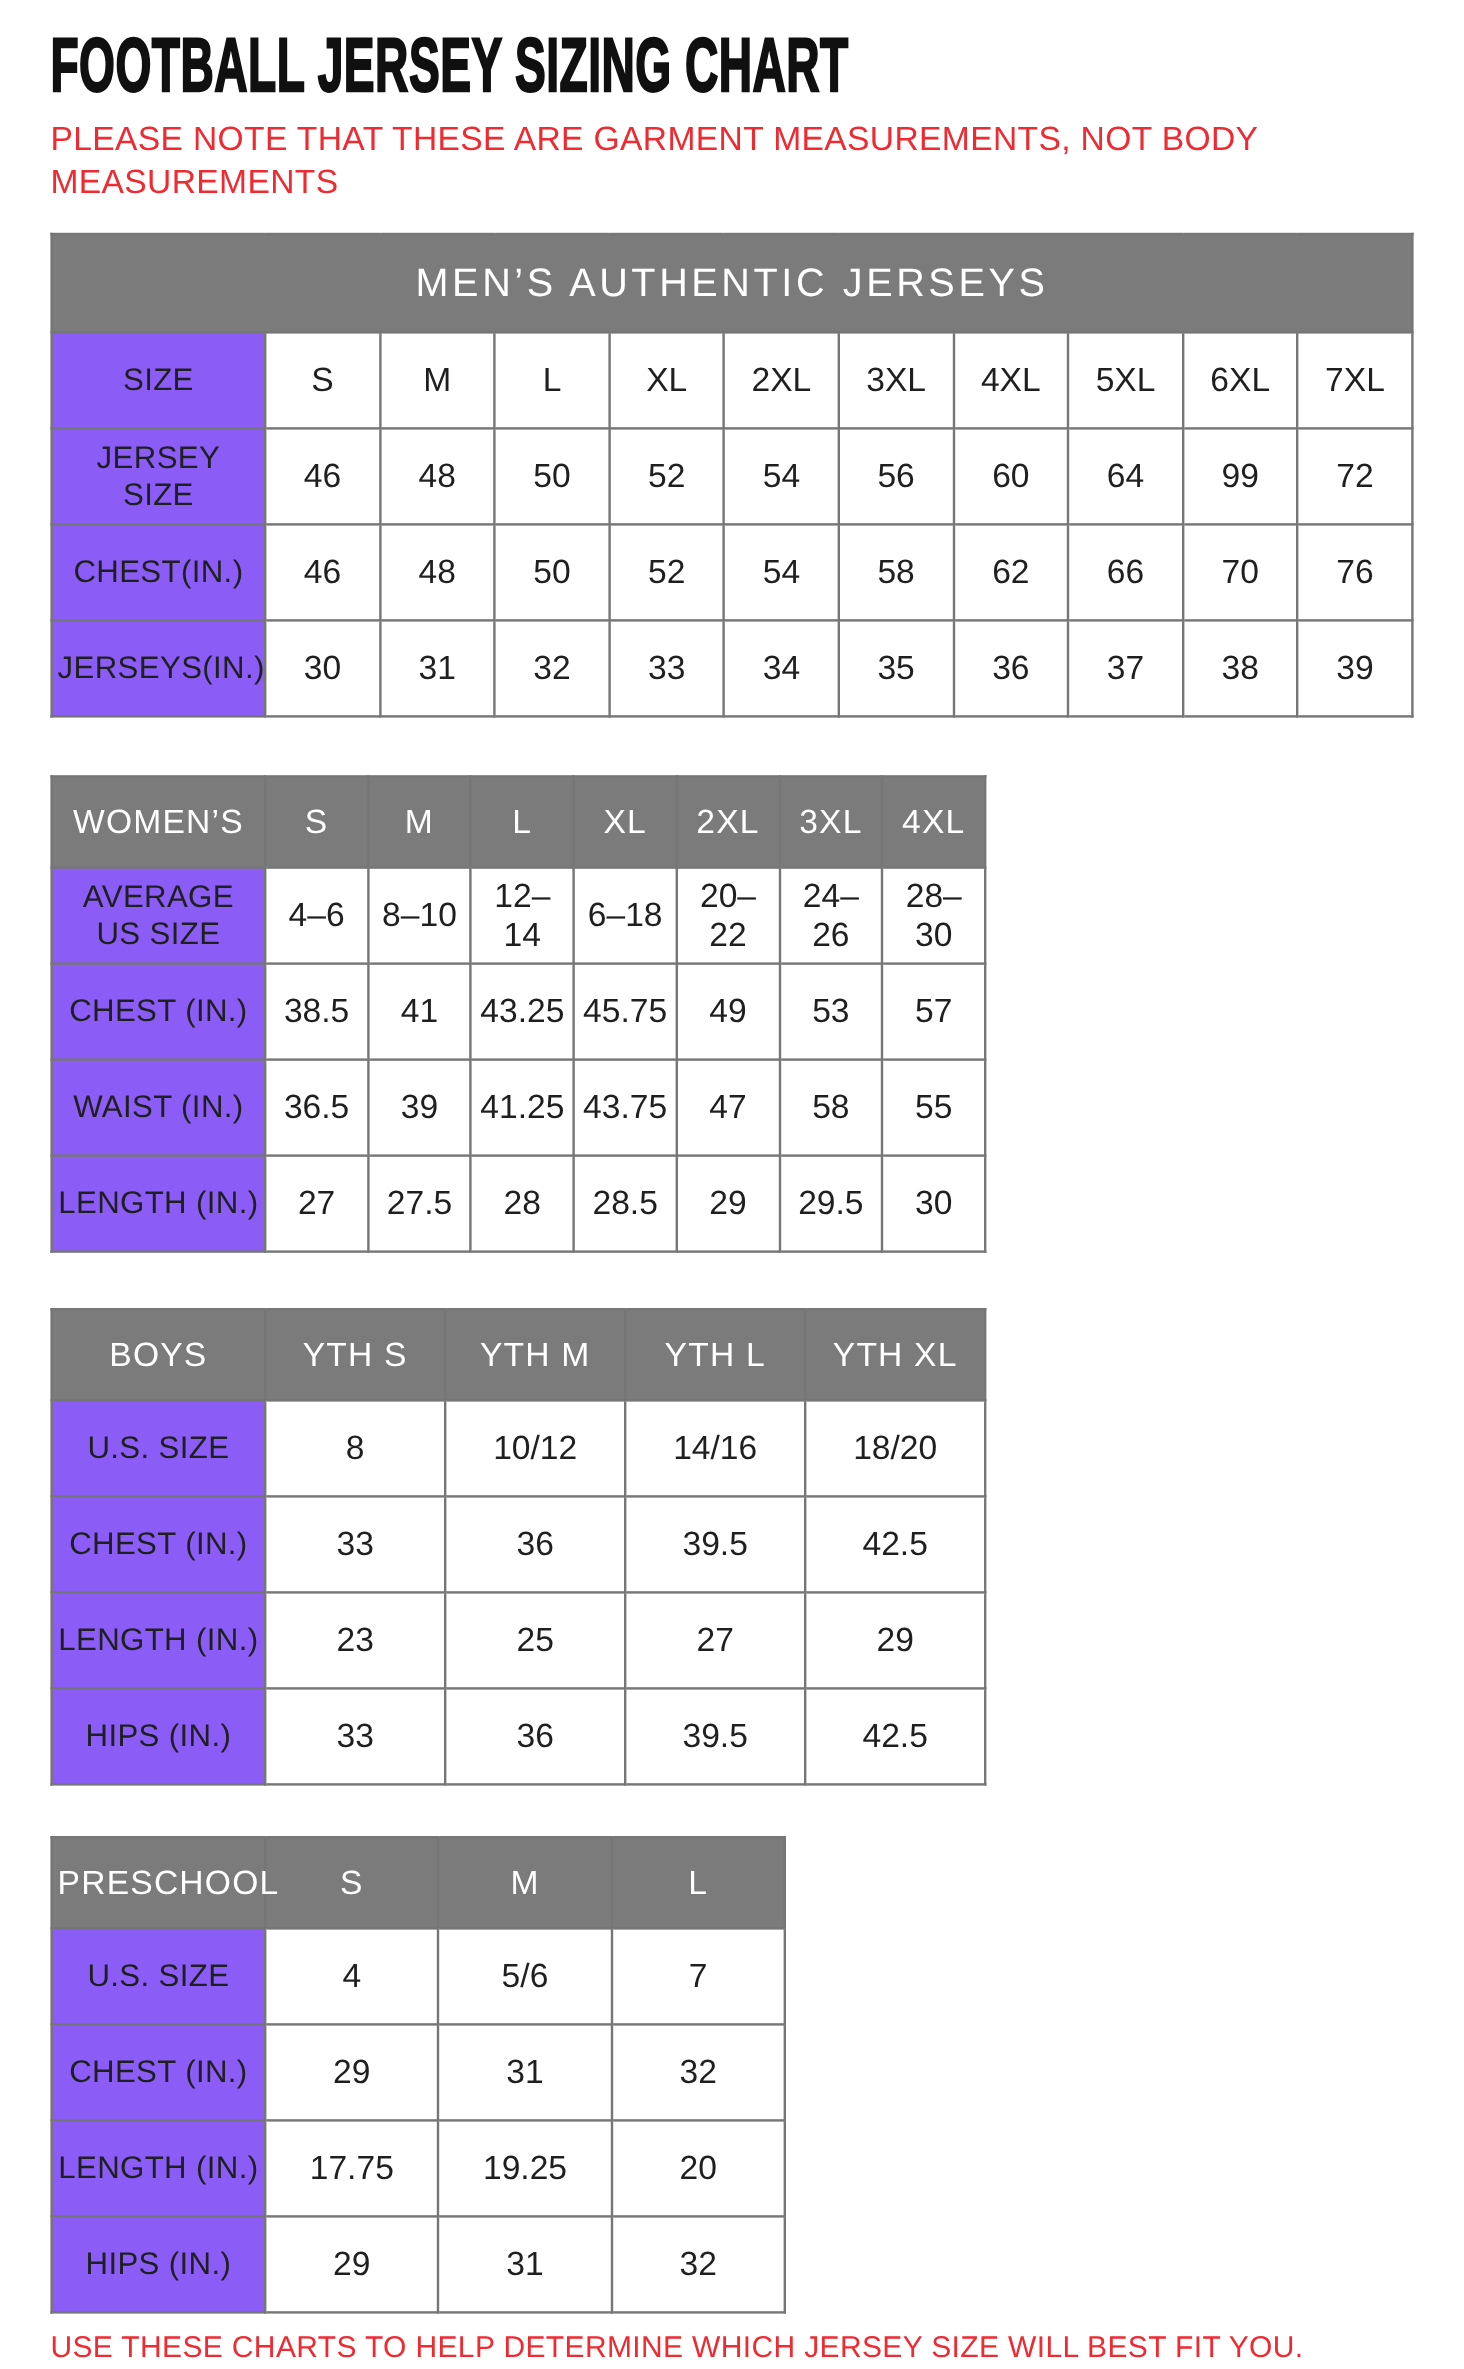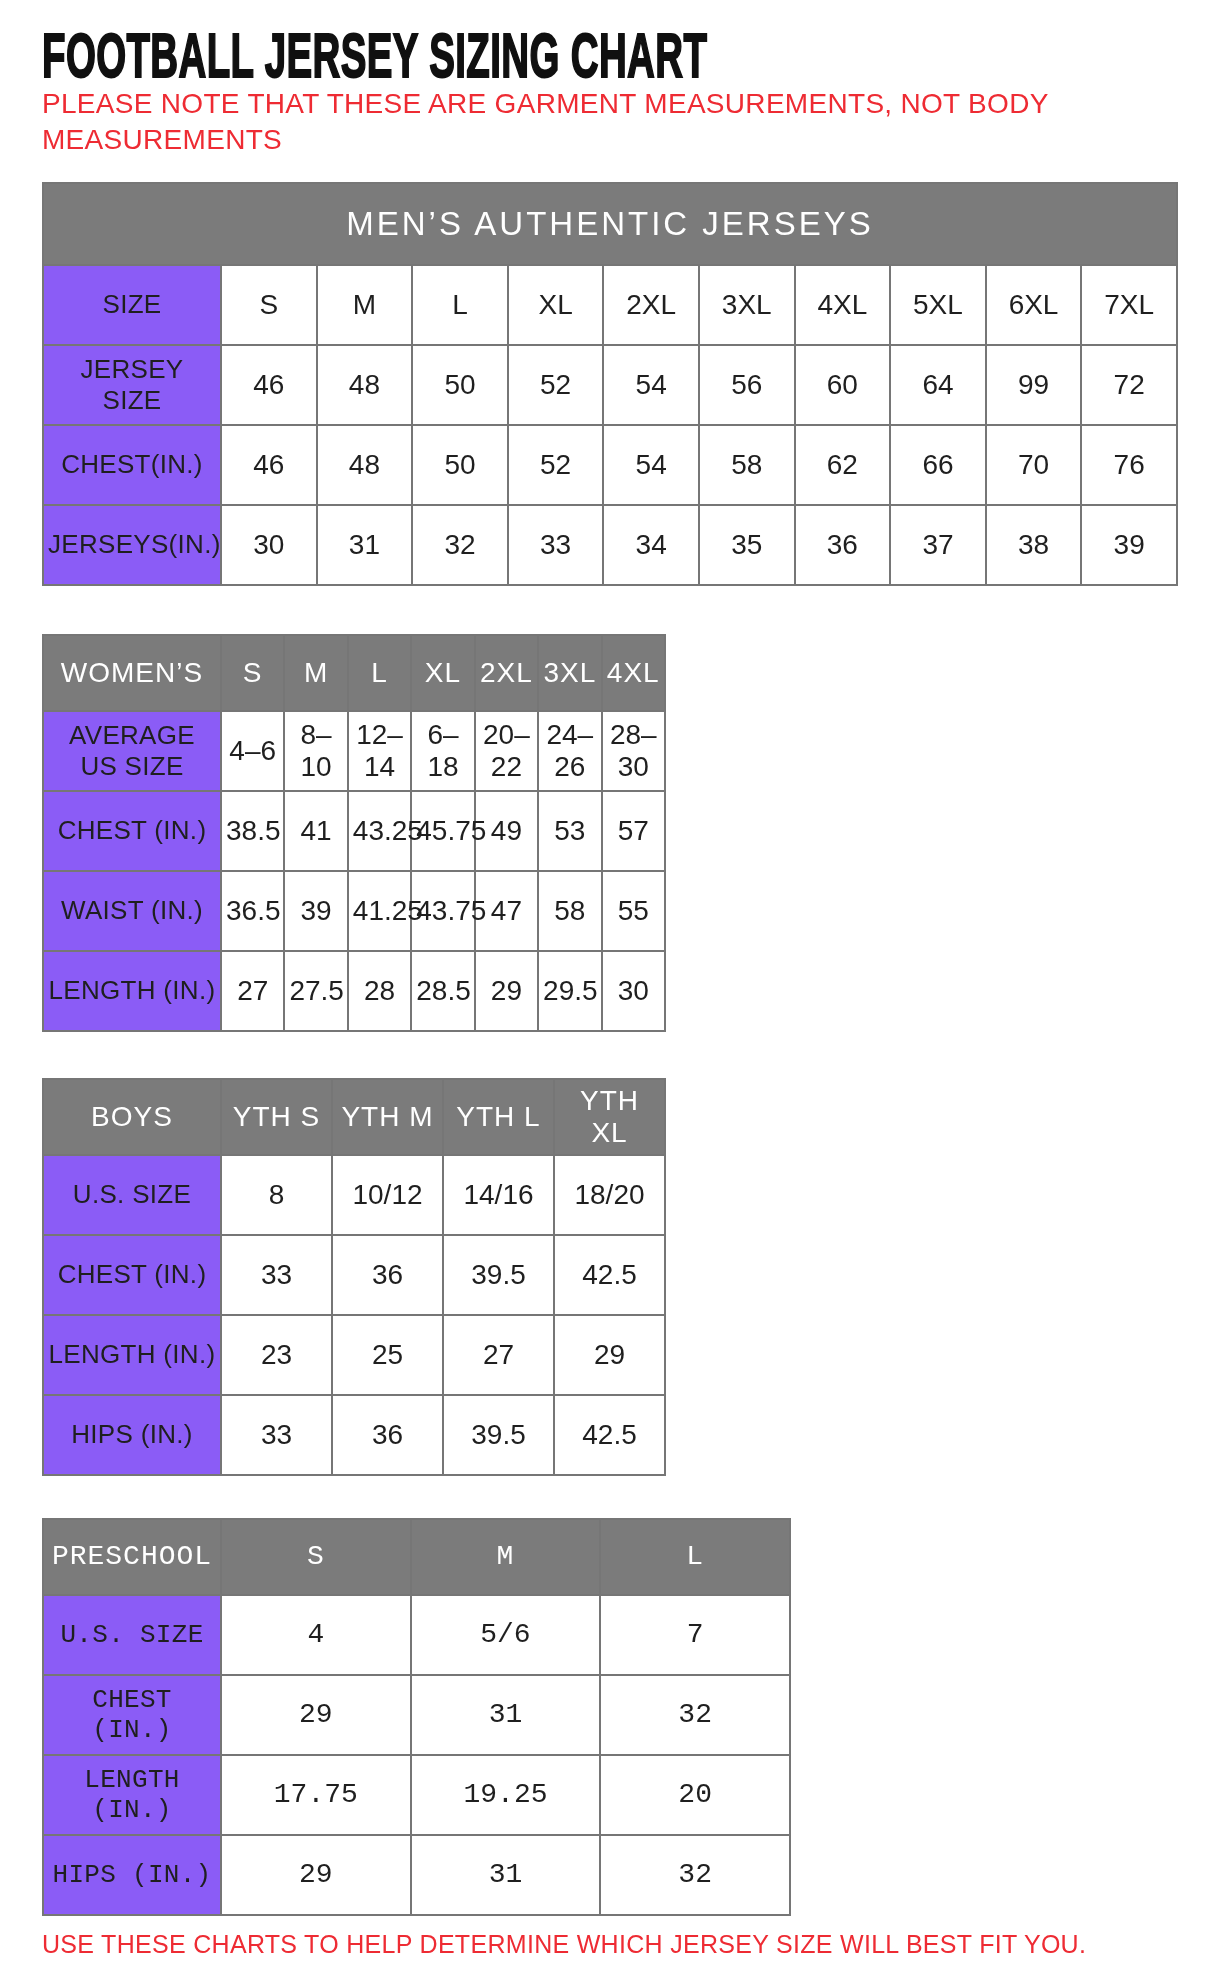--- a/index.html
+++ b/index.html
@@ -12,21 +12,21 @@
   html,body{background:#ffffff;}
   body{
     width:1220px;height:1974px;
     font-family:"Liberation Sans","DejaVu Sans",sans-serif;
     color:var(--text-black);
     overflow:hidden;
   }
   .page{padding:22px 42px 0 42px;}
 
   h1.title{
-    margin:4px 0 2px 0;
+    margin:4px 0 14px 0;
     line-height:1.12;
     font-size:52px;
     white-space:nowrap;
   }
   .title-inner{
     display:inline-block;
     transform:scale(0.74,1.22);
     transform-origin:left center;
     font-weight:900;
     letter-spacing:0.5px;
@@ -53,24 +53,24 @@
     vertical-align:middle;
     font-weight:400;
     padding:2px 4px;
   }
   .tbl tbody tr{height:80px;}
   .tbl thead tr{height:76px;}
   .mens thead tr{height:82px;}
 
   .c-label{width:178px;}
   .mens{width:1136px;margin-bottom:48px;}
-  .w780{width:624px;}
+  .w780{width:780px;}
   .womens{margin-bottom:46px;}
   .boys{margin-bottom:42px;padding-left:20px;}
-  .preschool{width:749px;margin-bottom:14px;font-family:Liberation Mono, monospace;}
+  .preschool{width:613px;margin-bottom:14px;}
 
   .tbl .rowlabel{
     background:#8b5cf6;
     color:var(--text-black);
     font-size:26px;
     letter-spacing:0.3px;
   }
   .tbl td{
     font-size:28px;
     background:#ffffff;

